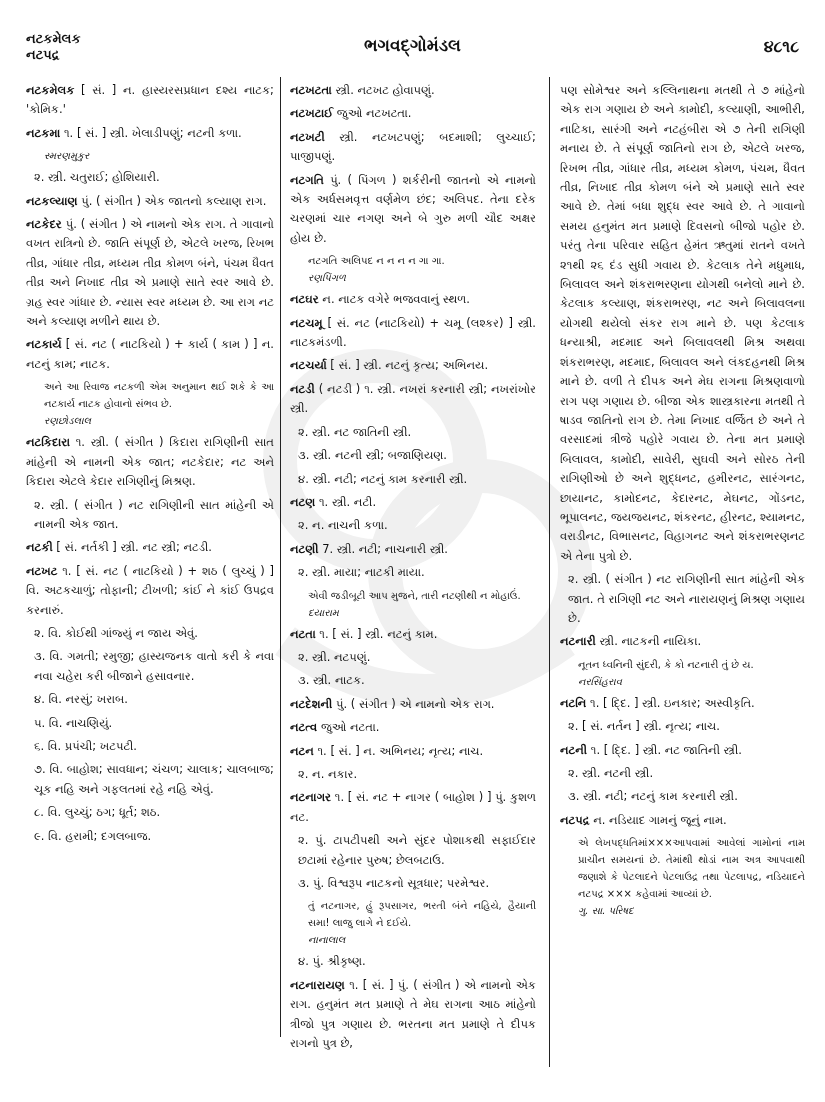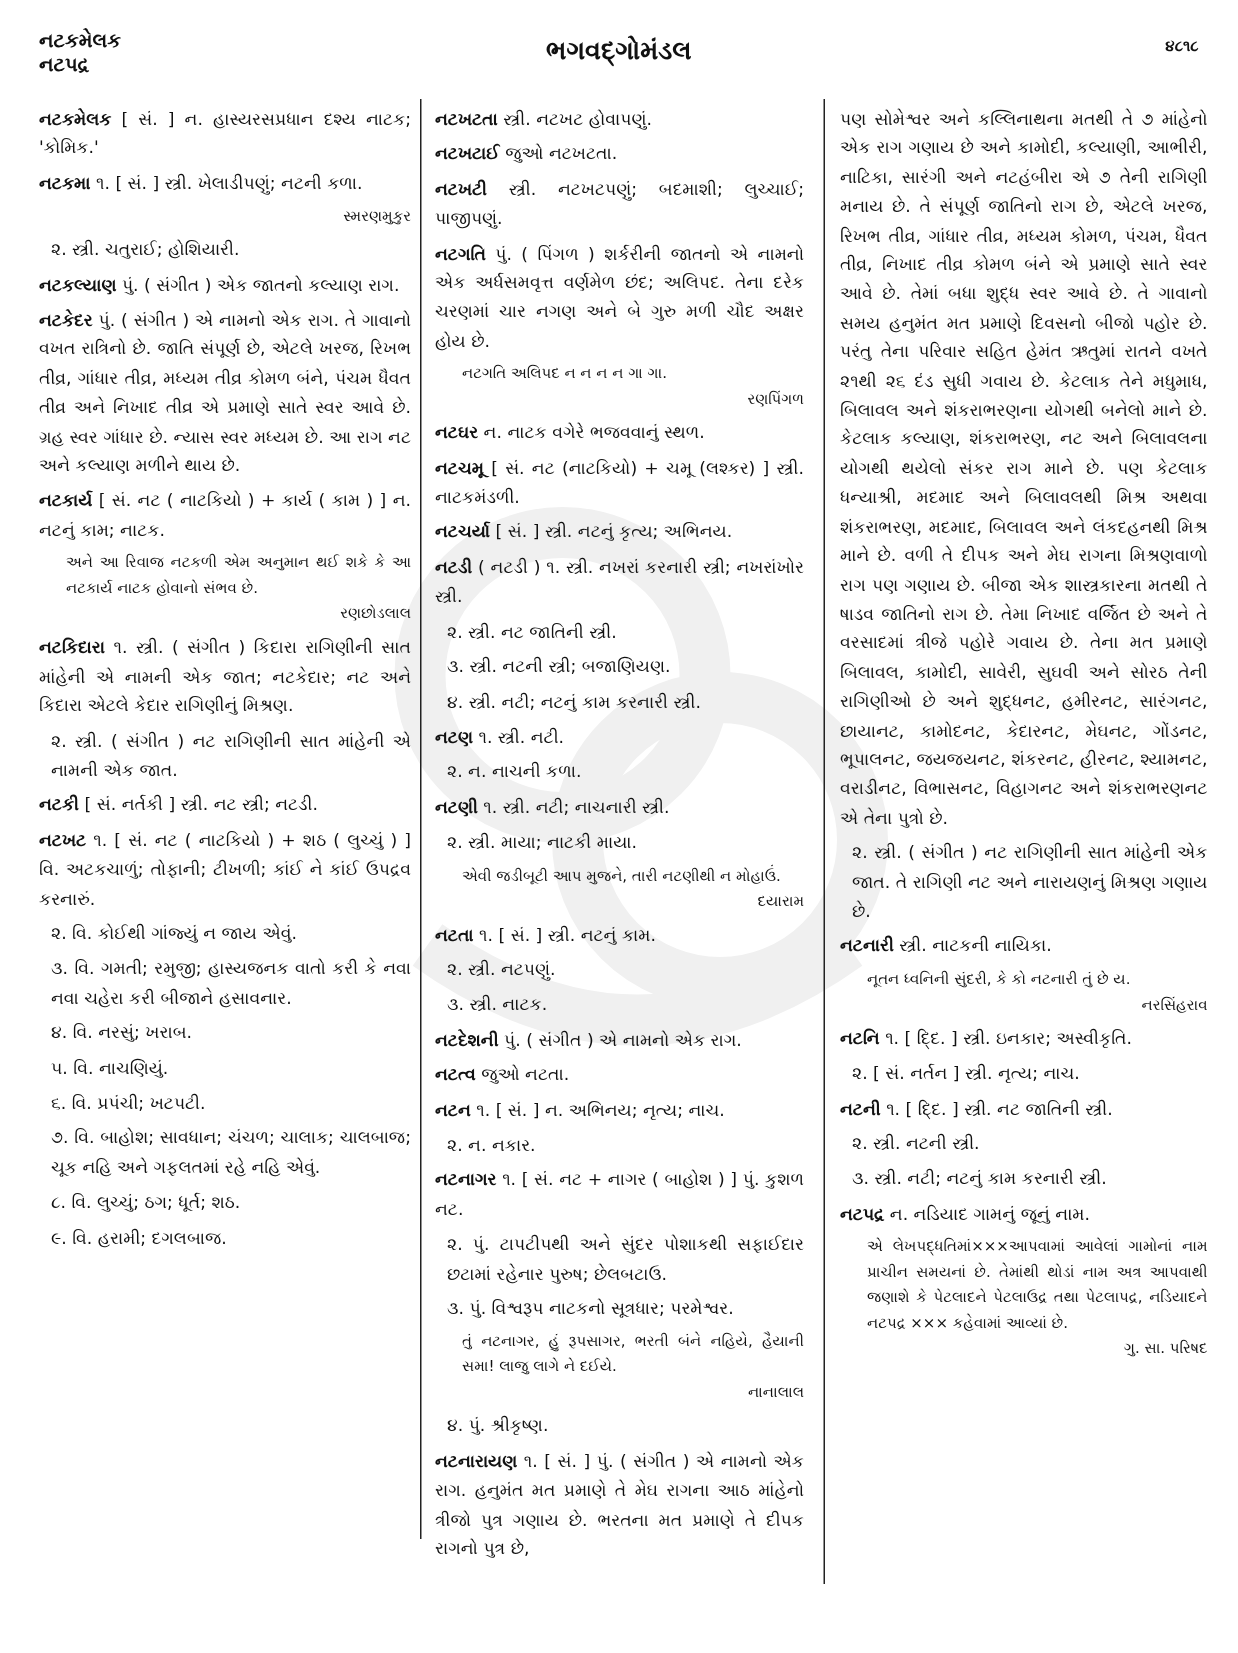--- a/index.html
+++ b/index.html
@@ -1,34 +1,34 @@
 <!DOCTYPE html>
 <html><head>
 <meta charset="utf-8">
 <style>
   * { box-sizing: border-box; margin: 0; padding: 0; }
   html, body { width: 825px; height: 1102px; background: #ffffff; overflow: hidden; }
   body { position: relative; font-family: "DejaVu Sans", sans-serif; color: #111; }
-  .page { position: absolute; left: 0; top: 0; width: 825px; height: 854px; }
+  .page { position: absolute; left: 0; top: 11px; width: 825px; height: 854px; }
   .watermark { position: absolute; left: 245px; top: 300px; width: 360px; height: 420px; pointer-events: none; }
   .hdr-left { position: absolute; left: 26px; top: 20px; font-size: 13px; font-weight: bold; line-height: 16px; }
   .hdr-center { position: absolute; left: 0; width: 825px; top: 24px; text-align: center; font-size: 17px; font-weight: bold; }
-  .hdr-right { position: absolute; right: 26px; top: 26px; font-size: 10px; font-weight: bold; }
+  .hdr-right { position: absolute; right: 26px; top: 26px; font-size: 16px; font-weight: bold; }
   .col { position: absolute; top: 70px; font-size: 11.5px; line-height: 19.4px; text-align: justify; }
   .col1 { left: 26px; width: 248px; }
   .col2 { left: 290px; width: 246px; }
   .col3 { left: 560px; width: 245px; }
   .rule { position: absolute; top: 66px; width: 1px; background: #222; }
   .rule1 { left: 280px; height: 960px; }
   .rule2 { left: 549px; height: 990px; }
   .entry { margin-bottom: 4px; }
   .sense { padding-left: 8px; }
   .hw { font-weight: bold; }
   .quote { font-size: 10px; line-height: 17px; padding-left: 18px; }
-  .src { font-size: 10px; text-align: right; display: block; }
+  .src { font-size: 10px; text-align: left; display: block; font-style: italic; }
 </style>
 </head>
 <body>
 
 <div class="page">
 
   <svg class="watermark" viewBox="0 0 360 420">
     <g fill="none" stroke="#f0f0f0" stroke-width="34">
       <circle cx="130" cy="150" r="95"></circle>
       <circle cx="235" cy="260" r="95"></circle>
@@ -76,21 +76,21 @@
       <div class="entry quote"><span>નટગતિ અલિપદ ન ન ન ન ગા ગા.</span><span class="src">રણપિંગળ</span></div>
       <div class="entry"><span class="hw">નટઘર</span><span> ન. નાટક વગેરે ભજવવાનું સ્થળ.</span></div>
       <div class="entry"><span class="hw">નટચમૂ</span><span> [ સં. નટ (નાટકિયો) + ચમૂ (લશ્કર) ] સ્ત્રી. નાટકમંડળી.</span></div>
       <div class="entry"><span class="hw">નટચર્યા</span><span> [ સં. ] સ્ત્રી. નટનું કૃત્ય; અભિનય.</span></div>
       <div class="entry"><span class="hw">નટડી</span><span> ( નટડી ) ૧. સ્ત્રી. નખરાં કરનારી સ્ત્રી; નખરાંખોર સ્ત્રી.</span></div>
       <div class="entry sense">૨. સ્ત્રી. નટ જાતિની સ્ત્રી.</div>
       <div class="entry sense">૩. સ્ત્રી. નટની સ્ત્રી; બજાણિયણ.</div>
       <div class="entry sense">૪. સ્ત્રી. નટી; નટનું કામ કરનારી સ્ત્રી.</div>
       <div class="entry"><span class="hw">નટણ</span><span> ૧. સ્ત્રી. નટી.</span></div>
       <div class="entry sense">૨. ન. નાચની કળા.</div>
-      <div class="entry"><span class="hw">નટણી</span><span> ૧. સ્ત્રી. નટી; નાચનારી સ્ત્રી.</span></div>
+      <div class="entry"><span class="hw">નટણી</span><span> 7. સ્ત્રી. નટી; નાચનારી સ્ત્રી.</span></div>
       <div class="entry sense">૨. સ્ત્રી. માયા; નાટકી માયા.</div>
       <div class="entry quote"><span>એવી જડીબૂટી આપ મુજને, તારી નટણીથી ન મોહાઉં.</span><span class="src">દયારામ</span></div>
       <div class="entry"><span class="hw">નટતા</span><span> ૧. [ સં. ] સ્ત્રી. નટનું કામ.</span></div>
       <div class="entry sense">૨. સ્ત્રી. નટપણું.</div>
       <div class="entry sense">૩. સ્ત્રી. નાટક.</div>
       <div class="entry"><span class="hw">નટદેશની</span><span> પું. ( સંગીત ) એ નામનો એક રાગ.</span></div>
       <div class="entry"><span class="hw">નટત્વ</span><span> જુઓ નટતા.</span></div>
       <div class="entry"><span class="hw">નટન</span><span> ૧. [ સં. ] ન. અભિનય; નૃત્ય; નાચ.</span></div>
       <div class="entry sense">૨. ન. નકાર.</div>
       <div class="entry"><span class="hw">નટનાગર</span><span> ૧. [ સં. નટ + નાગર ( બાહોશ ) ] પું. કુશળ નટ.</span></div>

